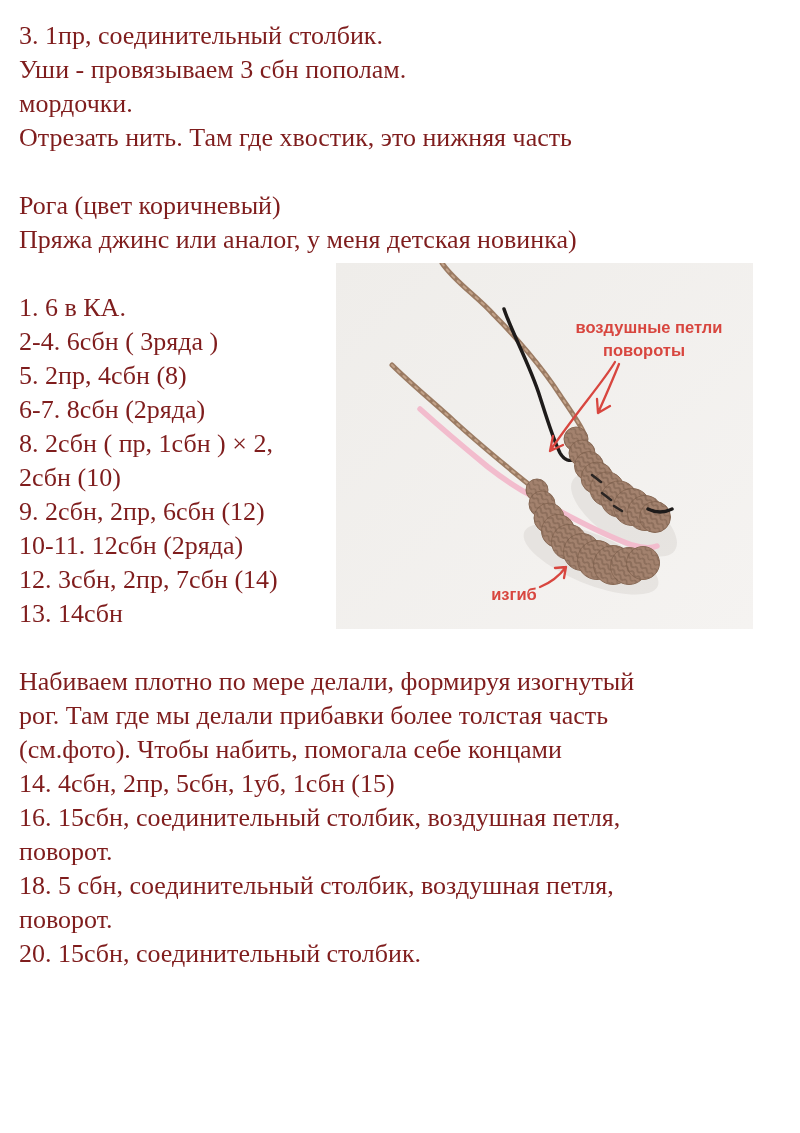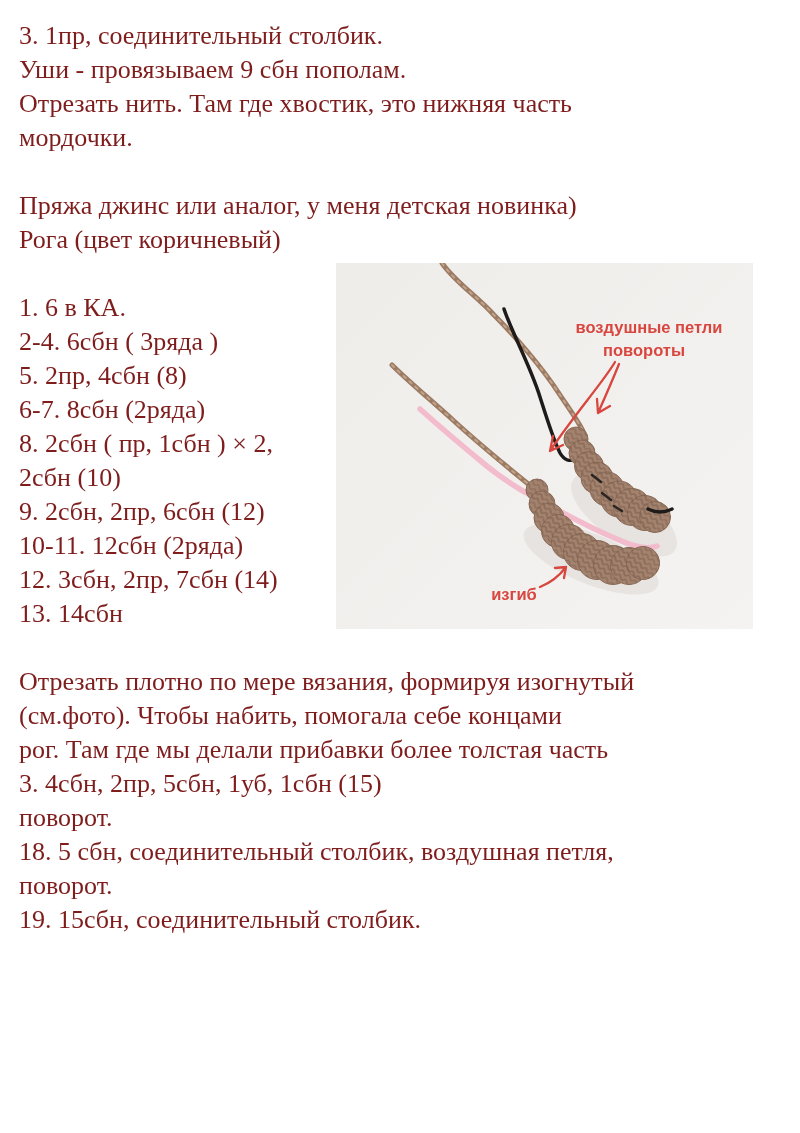--- a/index.html
+++ b/index.html
@@ -23,46 +23,47 @@
   .ann-text {
     font-family:"Liberation Sans", sans-serif;
     font-size:16.5px; font-weight:600; fill:#d8463f;
   }
 </style>
 </head>
 <body>
 
 <div class="doc">
   <div class="line">3. 1пр, соединительный столбик.</div>
-  <div class="line">Уши - провязываем 9 сбн пополам.</div>
+  <div class="line">Уши - провязываем 3 сбн пополам.</div>
+  <div class="line">мордочки.</div>
   <div class="line">Отрезать нить. Там где хвостик, это нижняя часть</div>
-  <div class="line">мордочки.</div>
   <div class="line"></div>
+  <div class="line">Рога (цвет коричневый)</div>
   <div class="line">Пряжа джинс или аналог, у меня детская новинка)</div>
-  <div class="line">Рога (цвет коричневый)</div>
   <div class="line"></div>
   <div class="line">1. 6 в КА.</div>
   <div class="line">2-4. 6сбн ( 3ряда )</div>
   <div class="line">5. 2пр, 4сбн (8)</div>
   <div class="line">6-7. 8сбн (2ряда)</div>
   <div class="line">8. 2сбн ( пр, 1сбн ) × 2,</div>
   <div class="line">2сбн (10)</div>
   <div class="line">9. 2сбн, 2пр, 6сбн (12)</div>
   <div class="line">10-11. 12сбн (2ряда)</div>
   <div class="line">12. 3сбн, 2пр, 7сбн (14)</div>
   <div class="line">13. 14сбн</div>
   <div class="line"></div>
-  <div class="line">Отрезать плотно по мере вязания, формируя изогнутый</div>
+  <div class="line">Набиваем плотно по мере делали, формируя изогнутый</div>
+  <div class="line">рог. Там где мы делали прибавки более толстая часть</div>
   <div class="line">(см.фото). Чтобы набить, помогала себе концами</div>
-  <div class="line">рог. Там где мы делали прибавки более толстая часть</div>
-  <div class="line">3. 4сбн, 2пр, 5сбн, 1уб, 1сбн (15)</div>
+  <div class="line">14. 4сбн, 2пр, 5сбн, 1уб, 1сбн (15)</div>
+  <div class="line">16. 15сбн, соединительный столбик, воздушная петля,</div>
   <div class="line">поворот.</div>
   <div class="line">18. 5 сбн, соединительный столбик, воздушная петля,</div>
   <div class="line">поворот.</div>
-  <div class="line">19. 15сбн, соединительный столбик.</div>
+  <div class="line">20. 15сбн, соединительный столбик.</div>
 </div>
 
 <div class="photo">
   <svg viewBox="0 0 417 366">
     <defs>
       <pattern id="st" width="8" height="5.5" patternUnits="userSpaceOnUse" patternTransform="rotate(40)">
         <path d="M0 2.75 Q2 0 4 2.75 T8 2.75" fill="none" stroke="#6f5544" stroke-width="1.4"></path>
       </pattern>
       <g id="hornU">
         <circle cx="240" cy="176" r="12"></circle>

